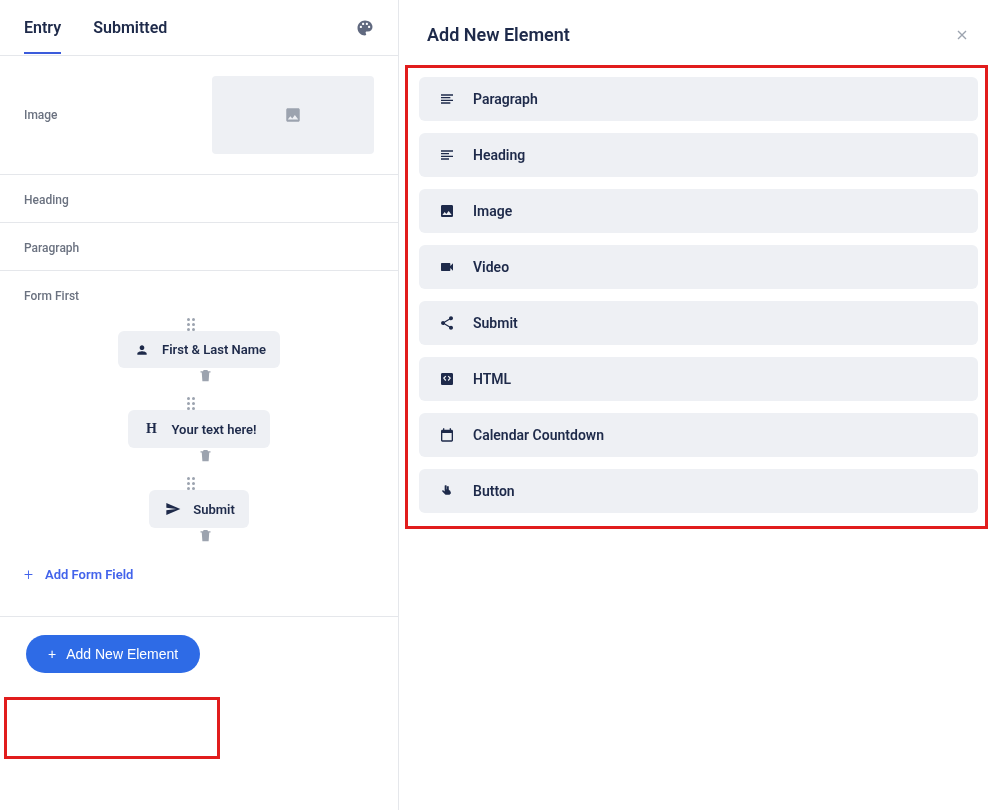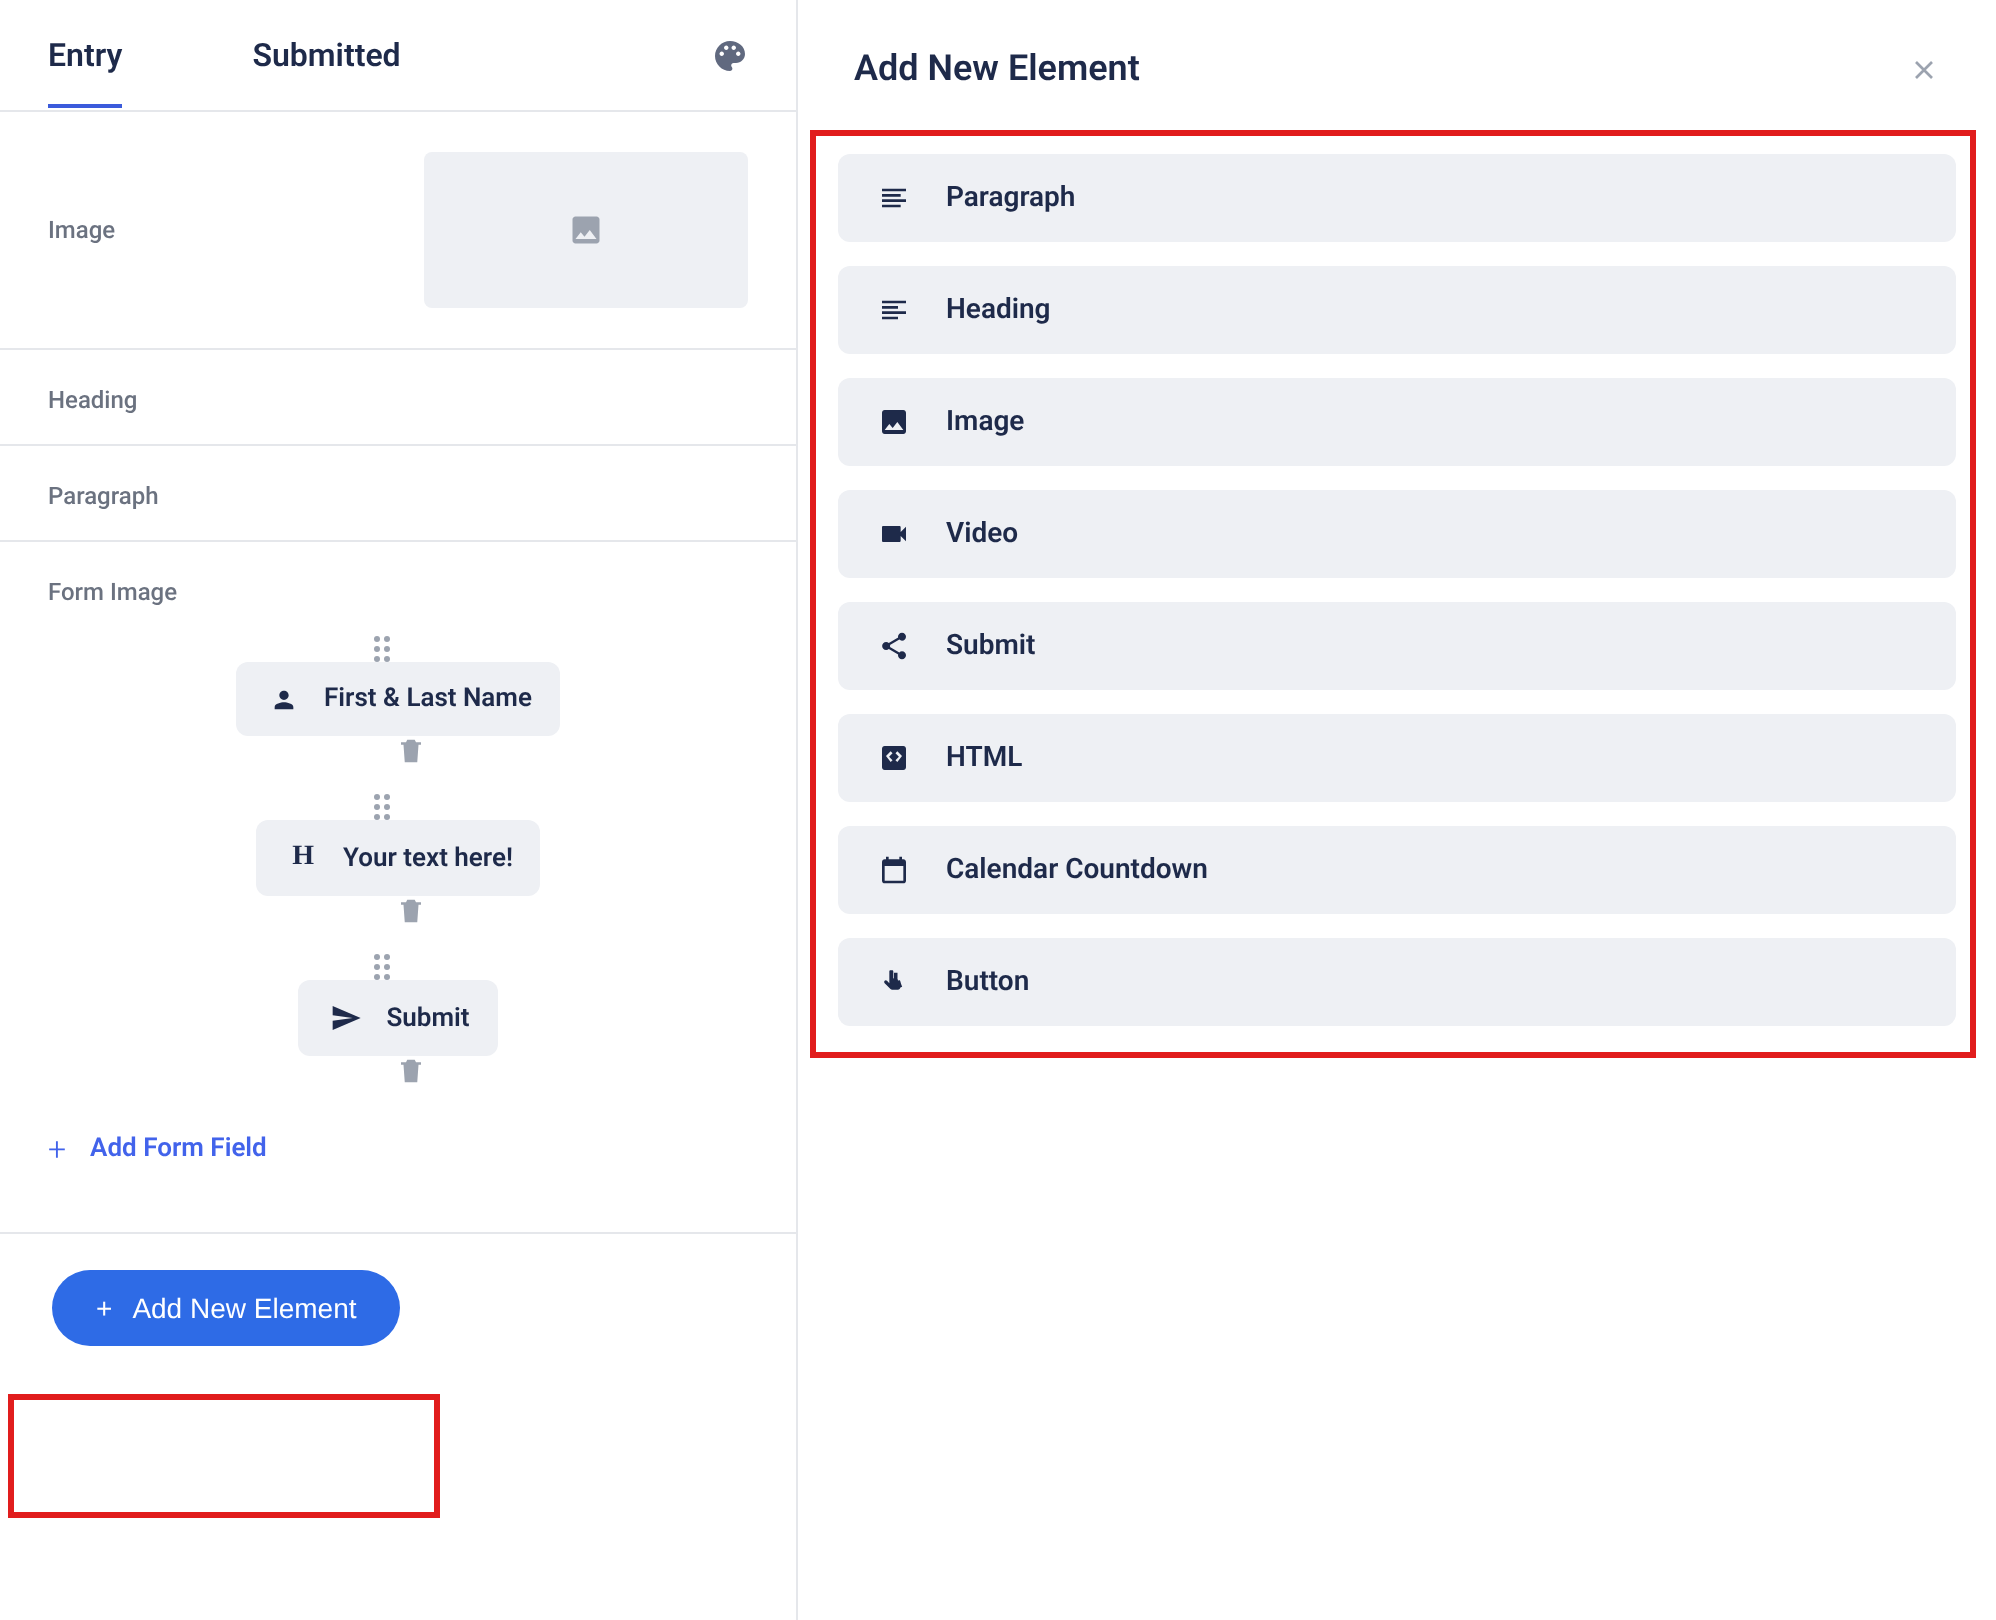--- a/index.html
+++ b/index.html
@@ -23,21 +23,20 @@
       display: flex;
       flex-direction: column;
     }
     .tabs {
       display: flex;
       align-items: center;
       border-bottom: 1px solid #e5e7eb;
       padding: 0 0 0 24px;
       height: 56px;
       position: relative;
-      gap: 33px;
     }
     .tab {
       padding: 16px 0;
       margin-right: 32px;
       font-size: 16px;
       font-weight: 600;
       color: #1e2a4a;
       cursor: pointer;
       position: relative;
     }
@@ -244,21 +243,21 @@
 
   <div class="section">
     <span class="section-label">Heading</span>
   </div>
 
   <div class="section">
     <span class="section-label">Paragraph</span>
   </div>
 
   <div class="form-fields-section">
-    <span class="section-label">Form Image</span>
+    <span class="section-label">Form First</span>
 
     <div class="field-row">
       <div class="drag-handle">
         <div class="drag-dot-row">
             <div class="drag-dot"></div>
             <div class="drag-dot"></div>
           </div>
         <div class="drag-dot-row">
             <div class="drag-dot"></div>
             <div class="drag-dot"></div>

